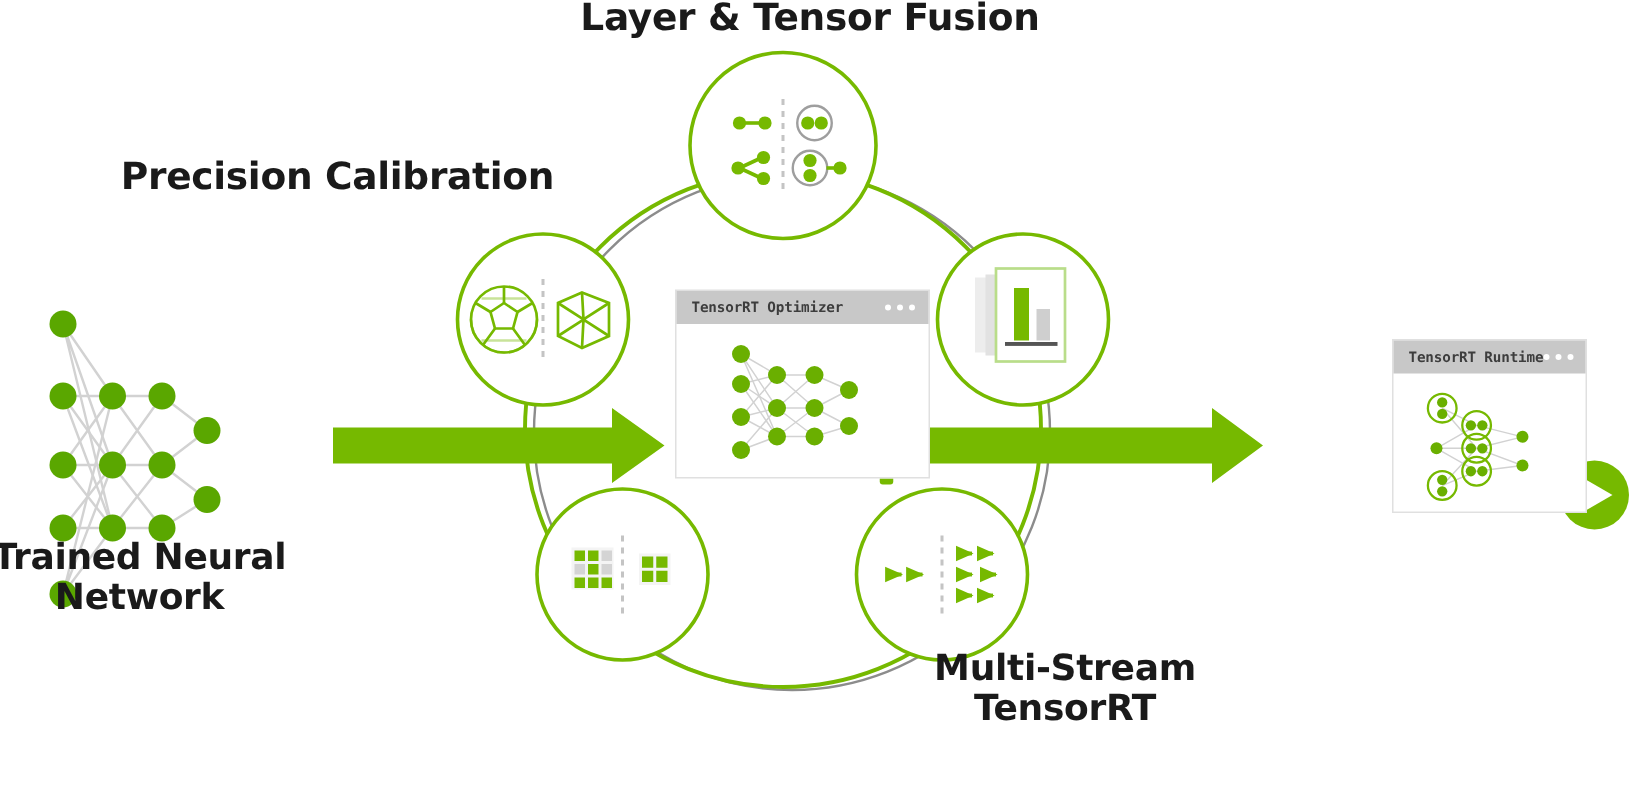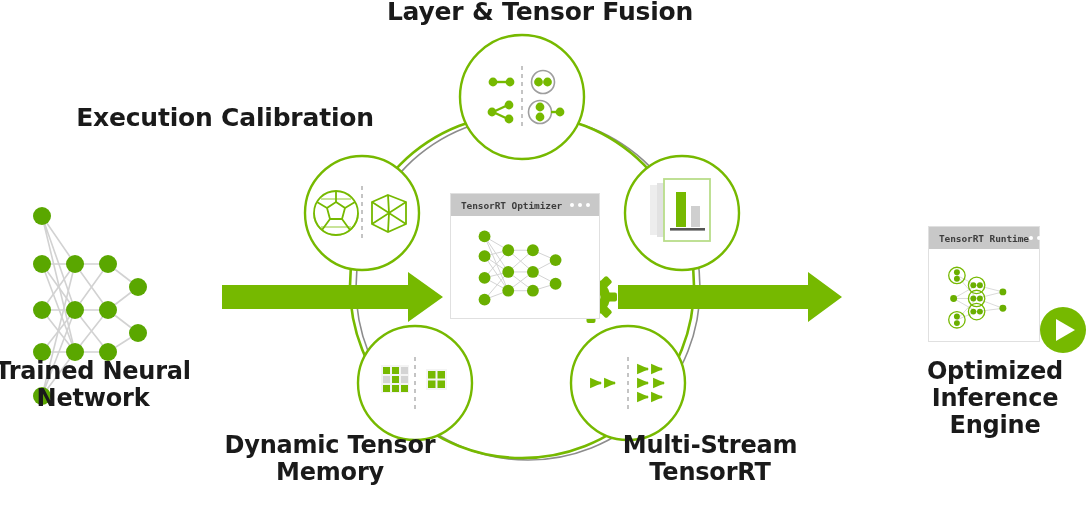--- a/index.html
+++ b/index.html
@@ -75,23 +75,23 @@
   }
   .win-dots { display: flex; gap: 4px; }
   .win-dots i {
     width: 4px; height: 4px;
     border-radius: 50%;
     background: #ffffff;
     display: block;
   }
   .win-body { position: relative; width: 100%; }
 
-  #win-optimizer { left: 450px; top: 193px; width: 150px; height: 126px; }
+  #win-optimizer { left: 450px; top: 193px; width: 170px; height: 126px; }
   #win-optimizer .win-body { height: 104px; }
-  #win-runtime   { left: 928px; top: 226px; width: 112px; height: 116px; }
+  #win-runtime   { left: 928px; top: 226px; width: 130px; height: 116px; }
   #win-runtime   .win-body { height: 94px; }
 
   .win-svg { position: absolute; left: 0; top: 0; width: 100%; height: 100%; }
 </style>
 </head>
 <body>
 
 <div id="stage">
 
   <svg id="art" viewBox="0 0 1090 526">
@@ -347,29 +347,24 @@
           <circle cx="30" cy="50" r="4.2"></circle>
           <circle cx="90" cy="42" r="4.2"></circle>
           <circle cx="90" cy="62" r="4.2"></circle>
         </g>
       </svg>
     </div>
   </div>
 
   <div class="label label-lg" id="label-fusion">Layer &amp; Tensor Fusion</div>
 
-  <div class="label label-lg" id="label-precision">Execution Calibration</div>
+  <div class="label label-lg" id="label-precision">Precision Calibration</div>
 
 
   <div class="label label-md" id="label-trained">Trained Neural
 Network</div>
 
-  <div class="label label-md" id="label-dynamic">Dynamic Tensor
-Memory</div>
 
   <div class="label label-md" id="label-multistream">Multi-Stream
 TensorRT</div>
 
-  <div class="label label-md" id="label-optimized">Optimized
-Inference
-Engine</div>
 
 </div>
 
 </body></html>

